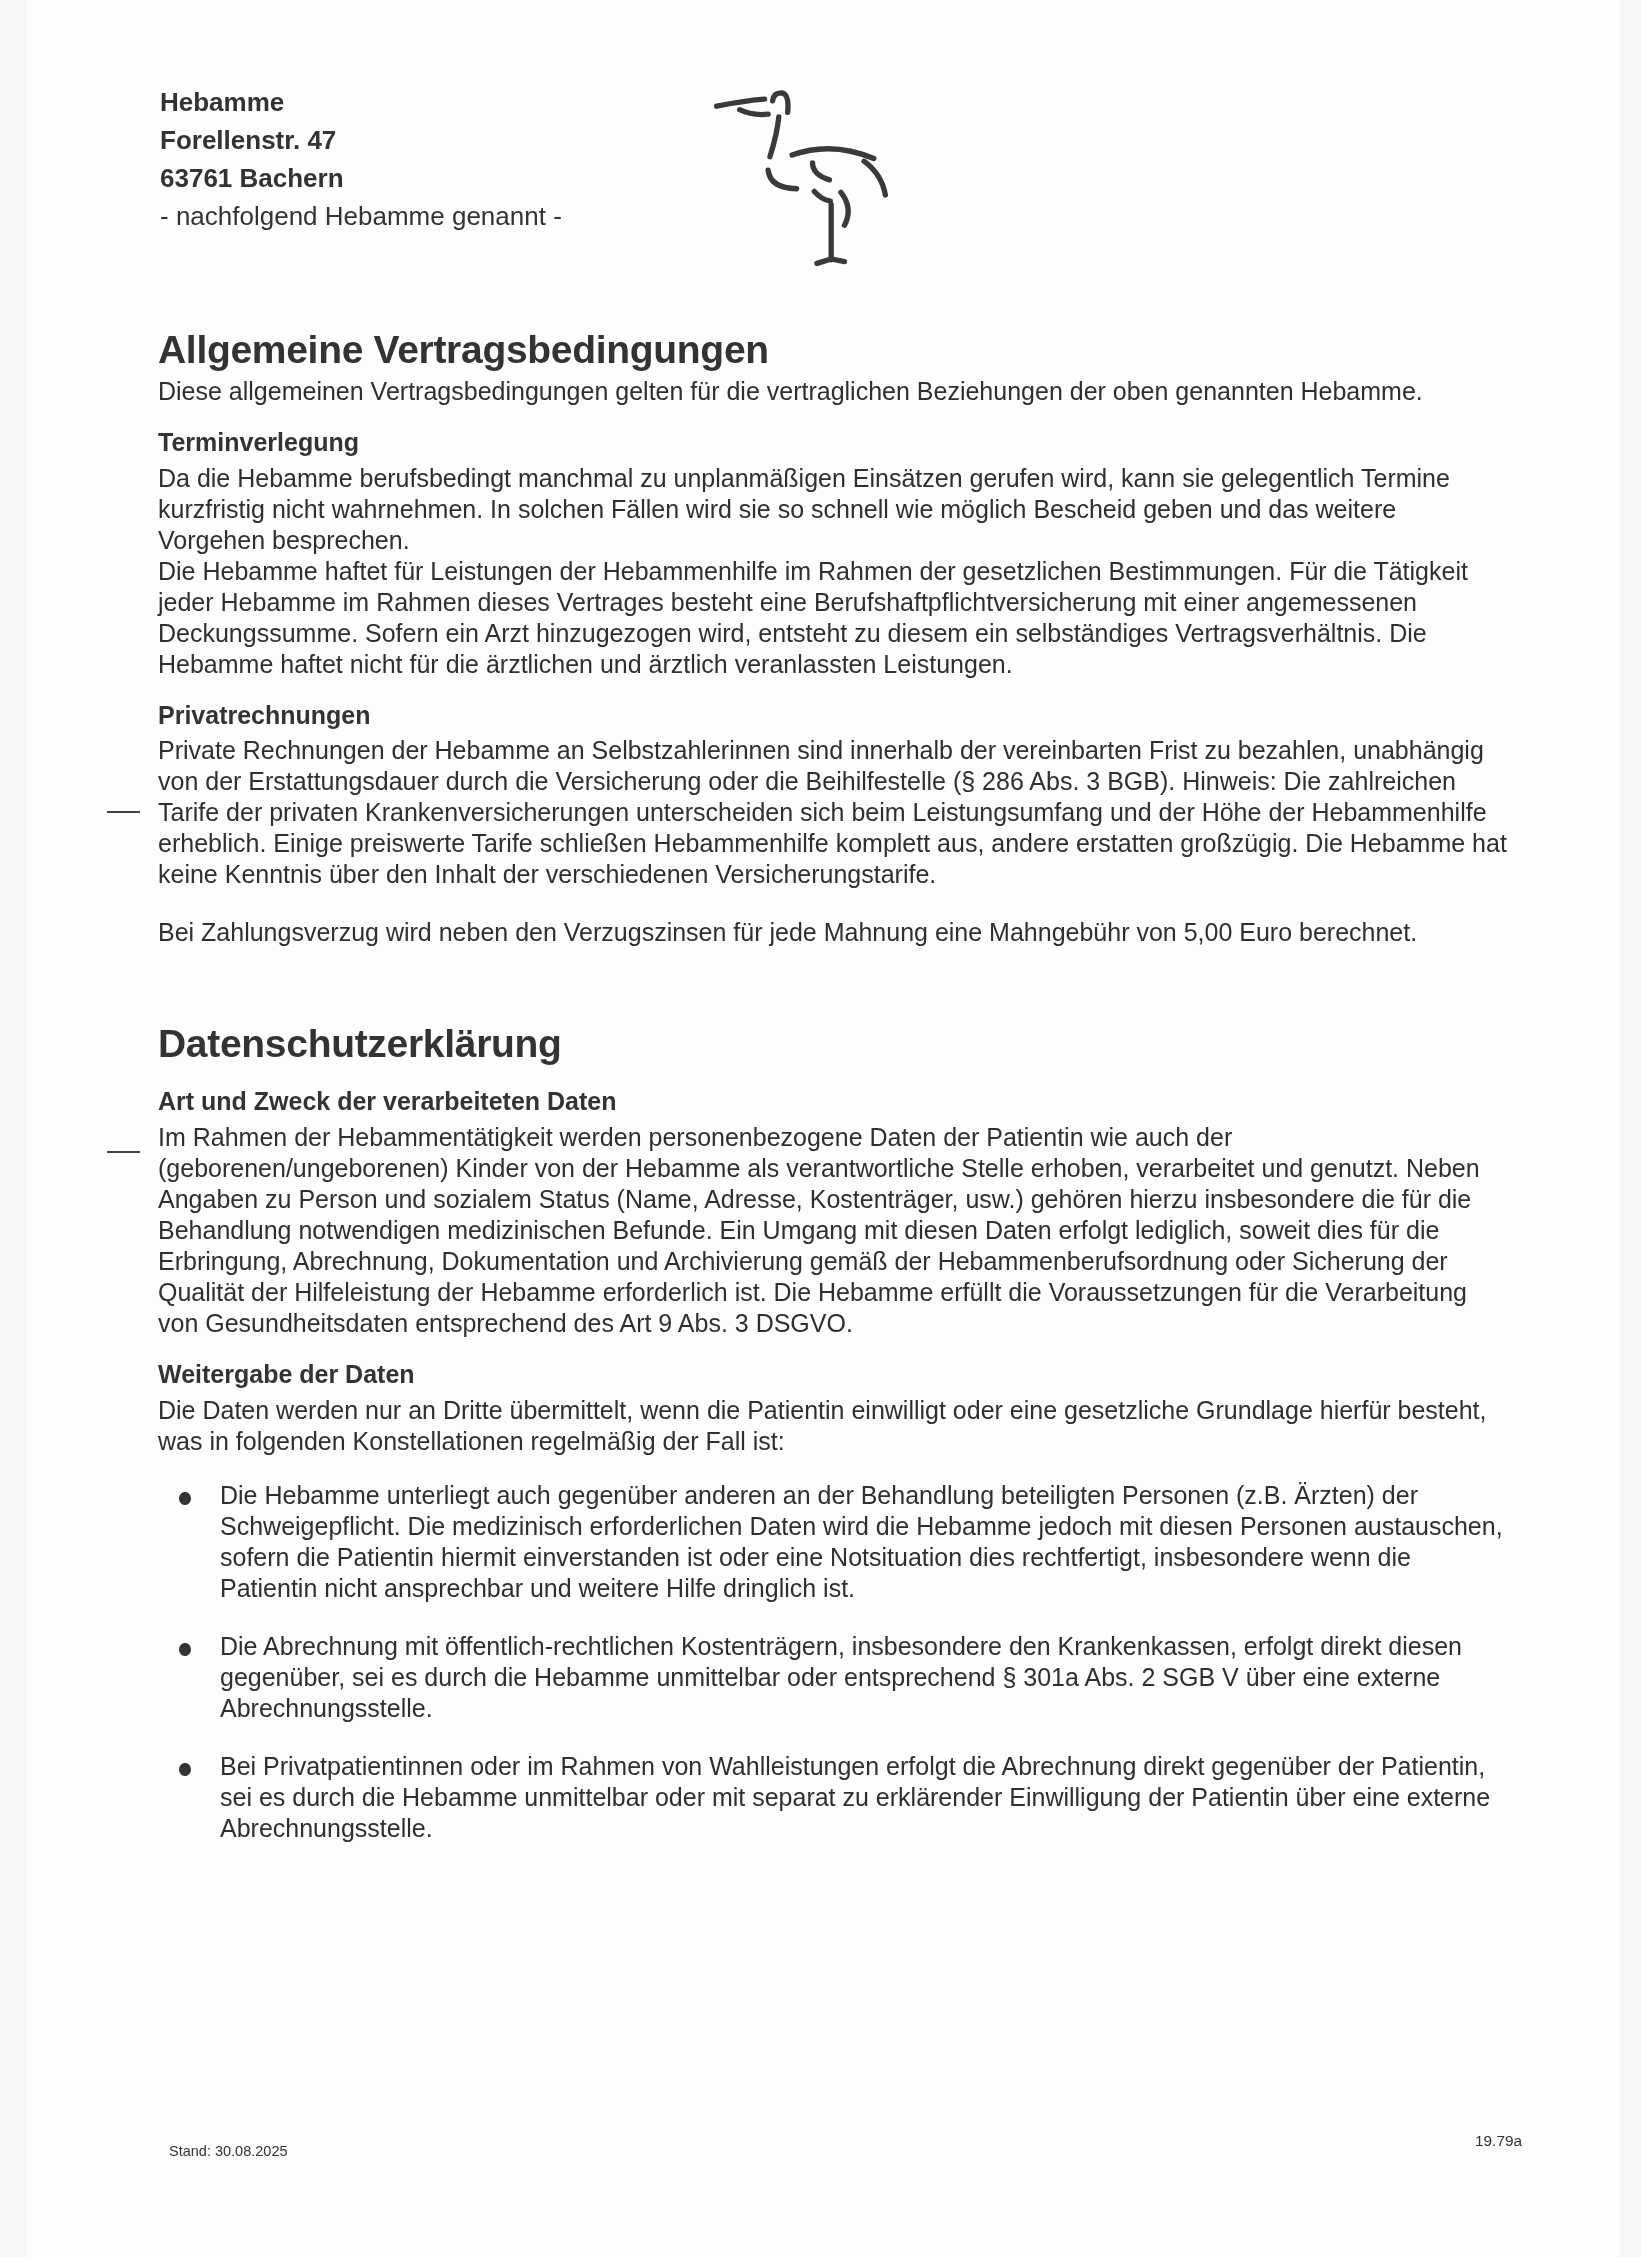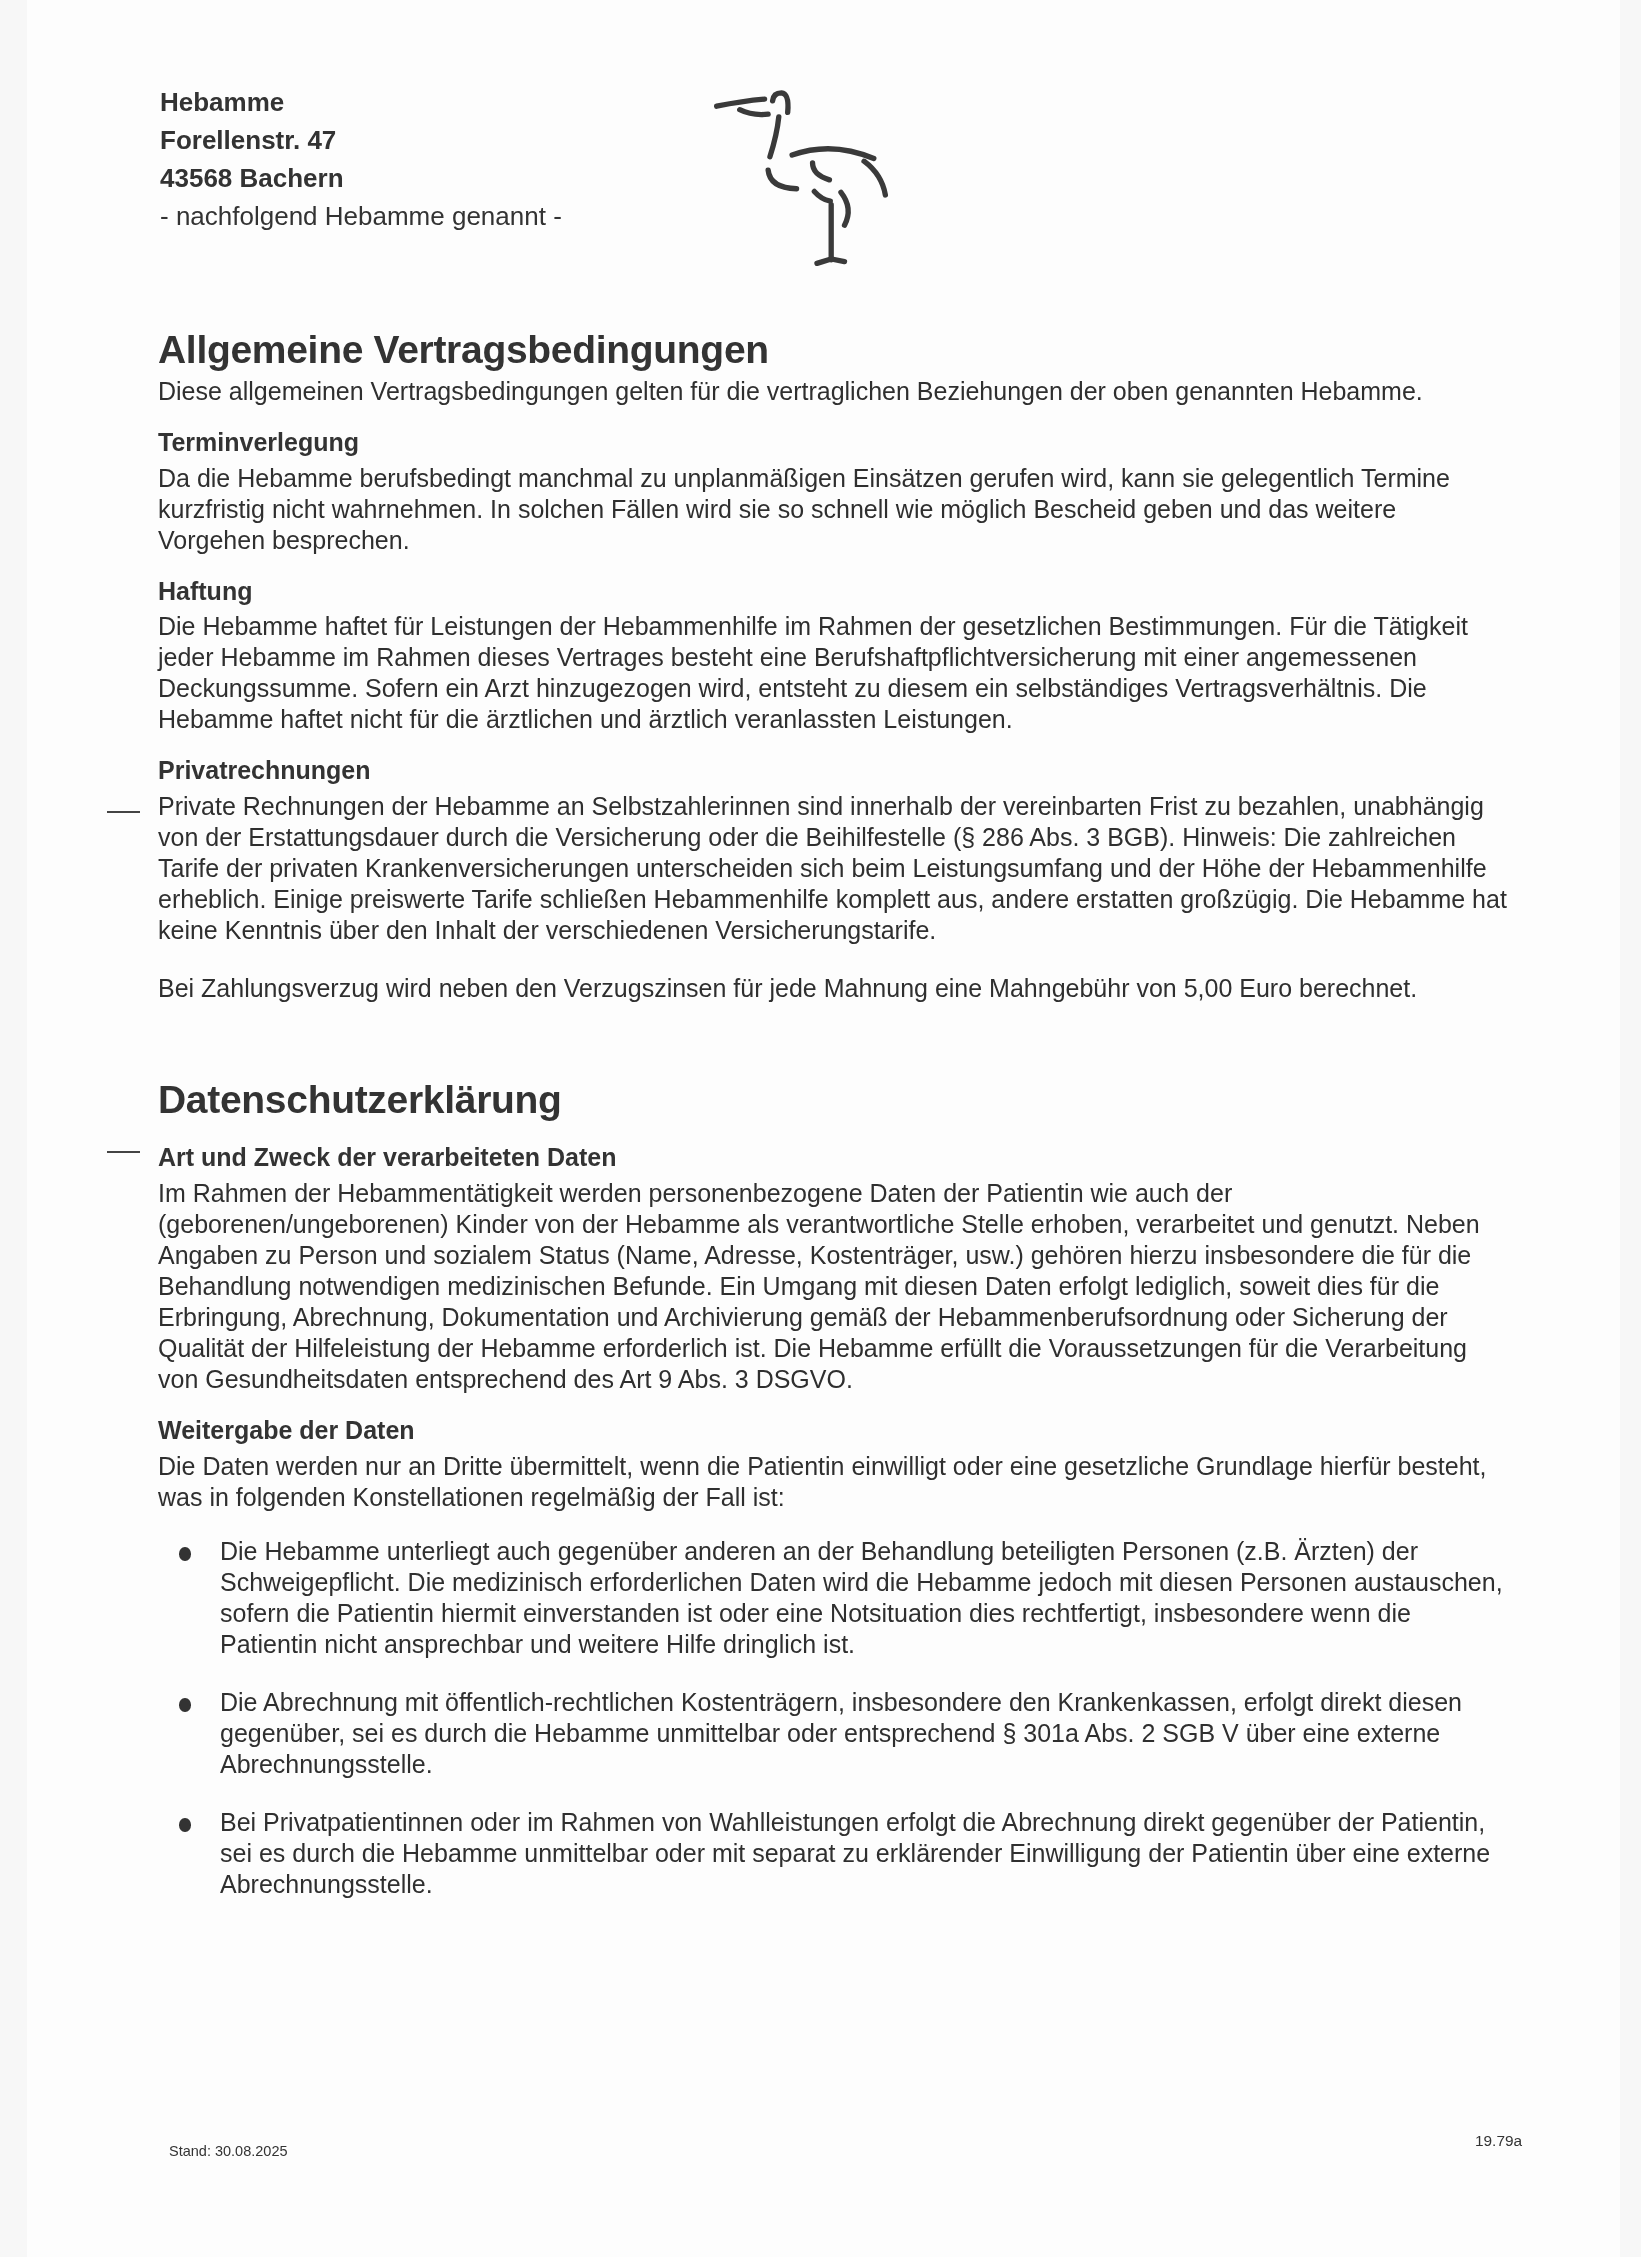--- a/index.html
+++ b/index.html
@@ -49,21 +49,21 @@
   .footer-right { position: absolute; left: 1475px; top: 2132px; font-size: 15.4px; color: #333; }
 </style>
 </head>
 <body>
 
 <div class="page"></div>
 
 <div class="sender">
   <div>Hebamme</div>
   <div>Forellenstr. 47</div>
-  <div>43568 Bachern</div>
+  <div>63761 Bachern</div>
   <div class="note">- nachfolgend Hebamme genannt -</div>
 </div>
 
 <svg class="logo" viewBox="0 0 250 230" fill="none" stroke="#3a3a3a" stroke-width="6" stroke-linecap="round">
   <path d="M30 33 Q60 27 84 25"></path>
   <path d="M56 37 Q70 44 88 42"></path>
   <path d="M93 27 Q94 18 103 18 Q112 19 110 40"></path>
   <path d="M100 45 Q98 65 90 90"></path>
   <path d="M88 105 Q90 125 120 126"></path>
   <path d="M115 88 Q160 72 207 92"></path>
@@ -78,21 +78,20 @@
 <div class="margin-mark" style="top:811px;"></div>
 <div class="margin-mark" style="top:1151px;"></div>
 
 <div class="content">
   <h1>Allgemeine Vertragsbedingungen</h1>
   <p>Diese allgemeinen Vertragsbedingungen gelten für die vertraglichen Beziehungen der oben genannten Hebamme.</p>
 
   <h2>Terminverlegung</h2>
   <p>Da die Hebamme berufsbedingt manchmal zu unplanmäßigen Einsätzen gerufen wird, kann sie gelegentlich Termine kurzfristig nicht wahrnehmen. In solchen Fällen wird sie so schnell wie möglich Bescheid geben und das weitere Vorgehen besprechen.</p>
 
-  <h2>Haftung</h2>
   <p>Die Hebamme haftet für Leistungen der Hebammenhilfe im Rahmen der gesetzlichen Bestimmungen. Für die Tätigkeit jeder Hebamme im Rahmen dieses Vertrages besteht eine Berufshaftpflichtversicherung mit einer angemessenen Deckungssumme. Sofern ein Arzt hinzugezogen wird, entsteht zu diesem ein selbständiges Vertragsverhältnis. Die Hebamme haftet nicht für die ärztlichen und ärztlich veranlassten Leistungen.</p>
 
   <h2>Privatrechnungen</h2>
   <p>Private Rechnungen der Hebamme an Selbstzahlerinnen sind innerhalb der vereinbarten Frist zu bezahlen, unabhängig von der Erstattungsdauer durch die Versicherung oder die Beihilfestelle (§ 286 Abs. 3 BGB). Hinweis: Die zahlreichen Tarife der privaten Krankenversicherungen unterscheiden sich beim Leistungsumfang und der Höhe der Hebammenhilfe erheblich. Einige preiswerte Tarife schließen Hebammenhilfe komplett aus, andere erstatten großzügig. Die Hebamme hat keine Kenntnis über den Inhalt der verschiedenen Versicherungstarife.</p>
   <div class="spacer"></div>
   <p>Bei Zahlungsverzug wird neben den Verzugszinsen für jede Mahnung eine Mahngebühr von 5,00 Euro berechnet.</p>
 
   <div class="section2">
     <h1>Datenschutzerklärung</h1>
 

